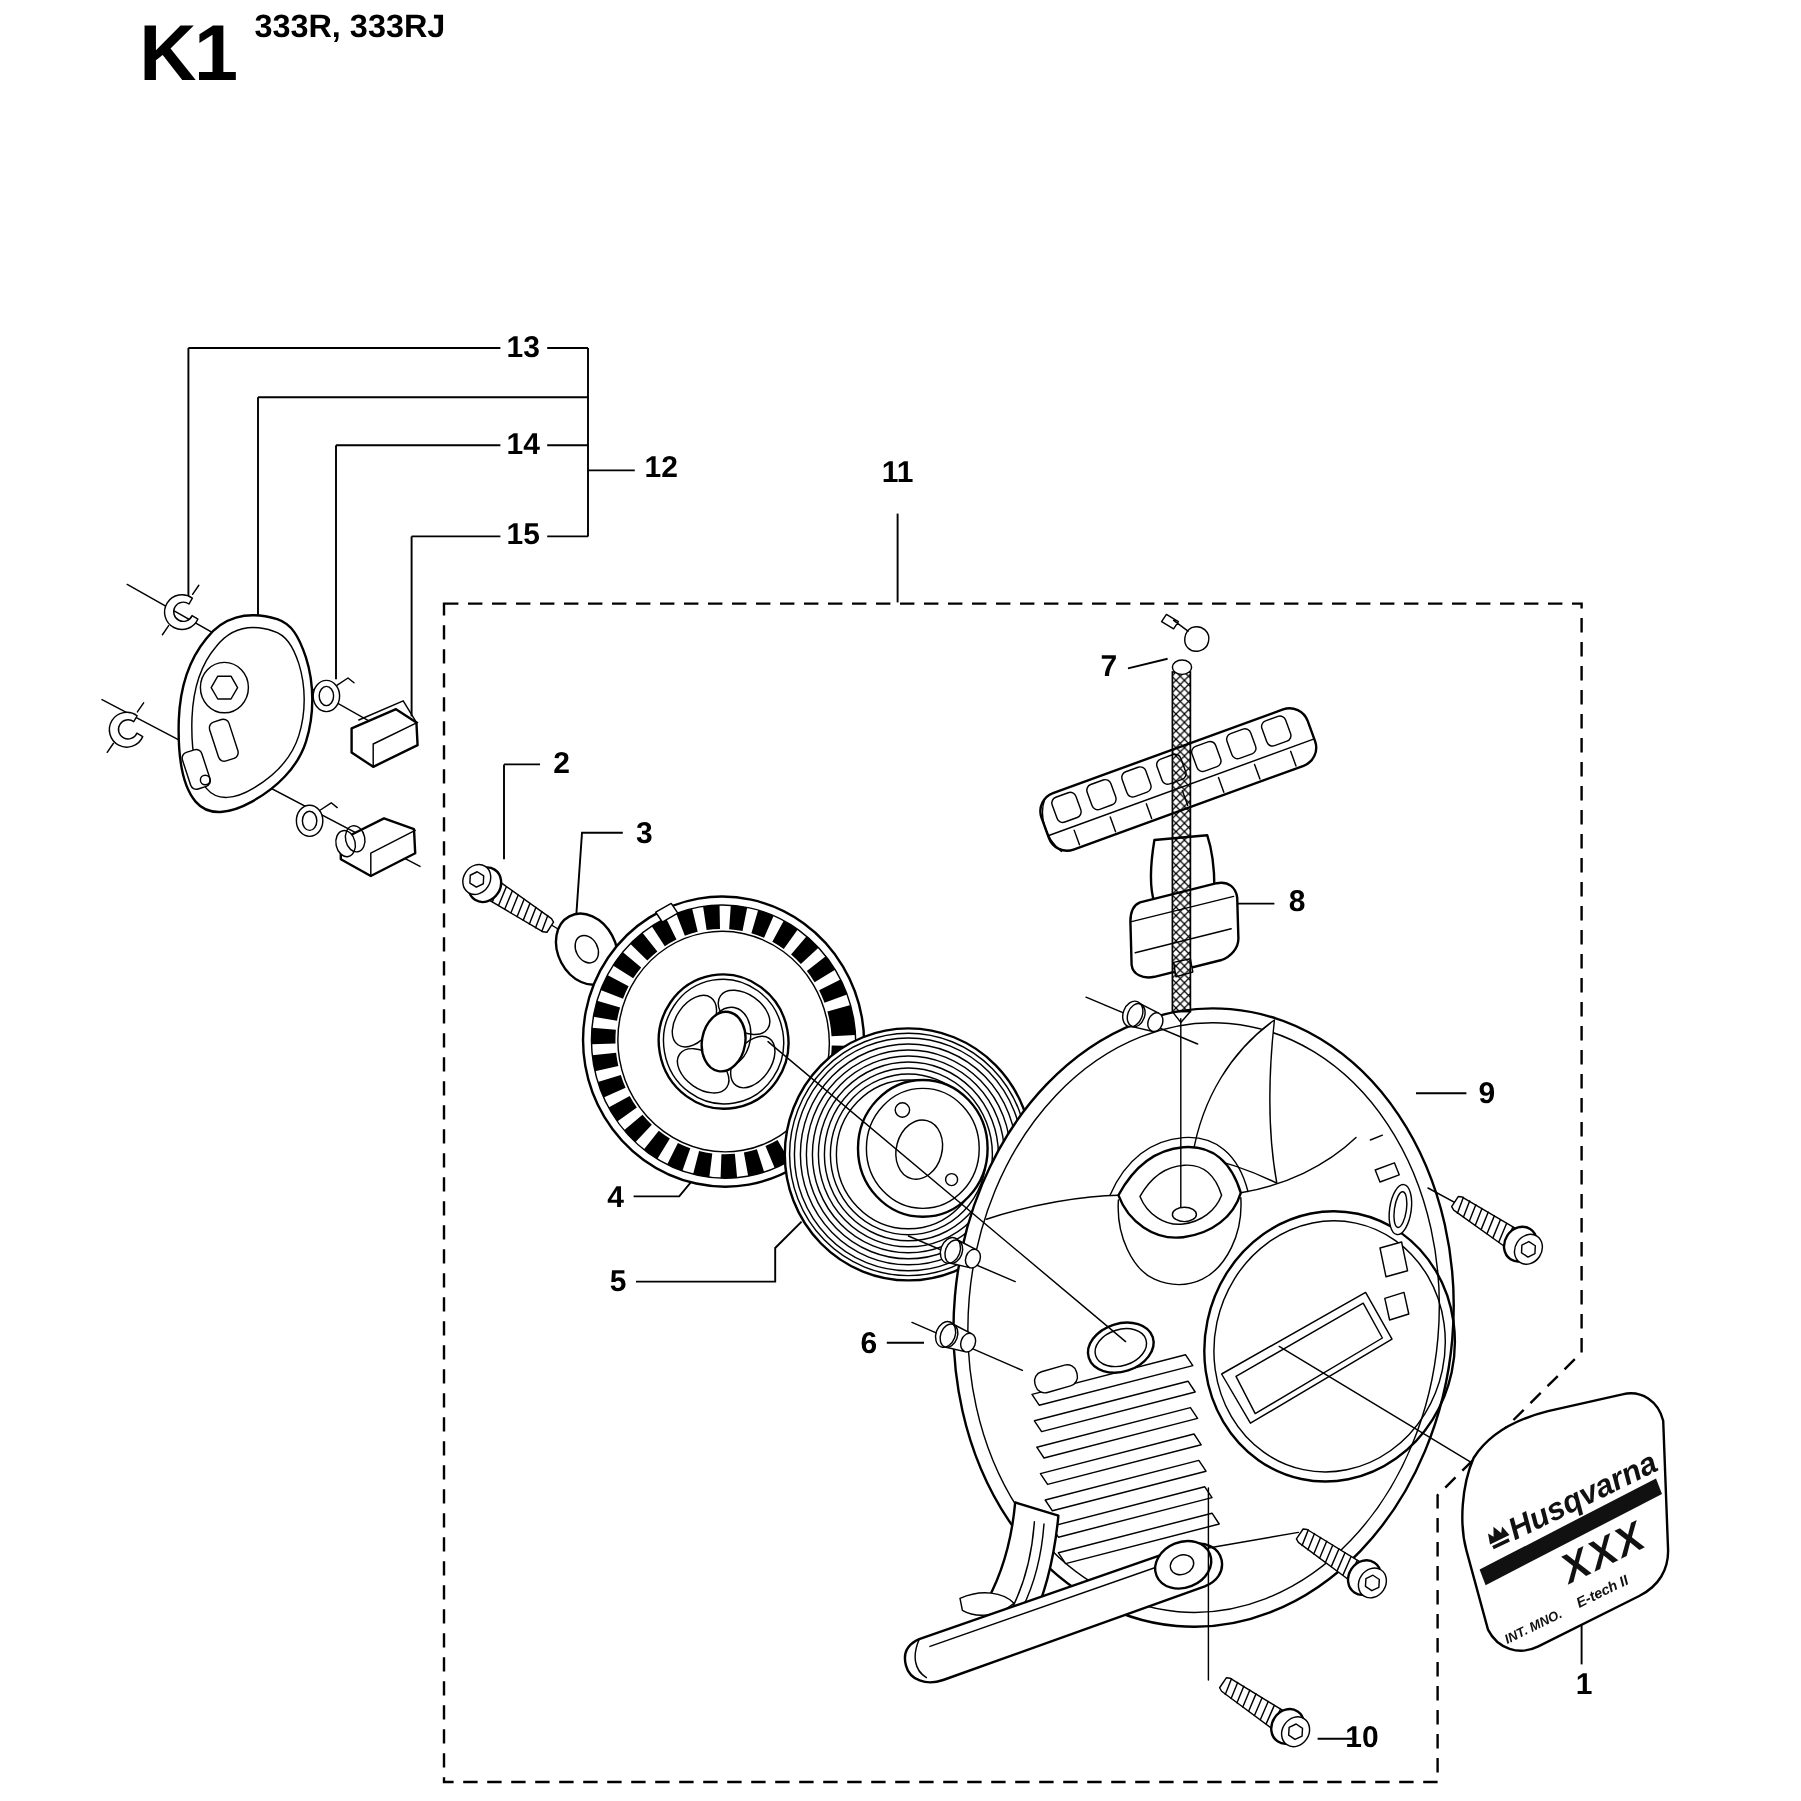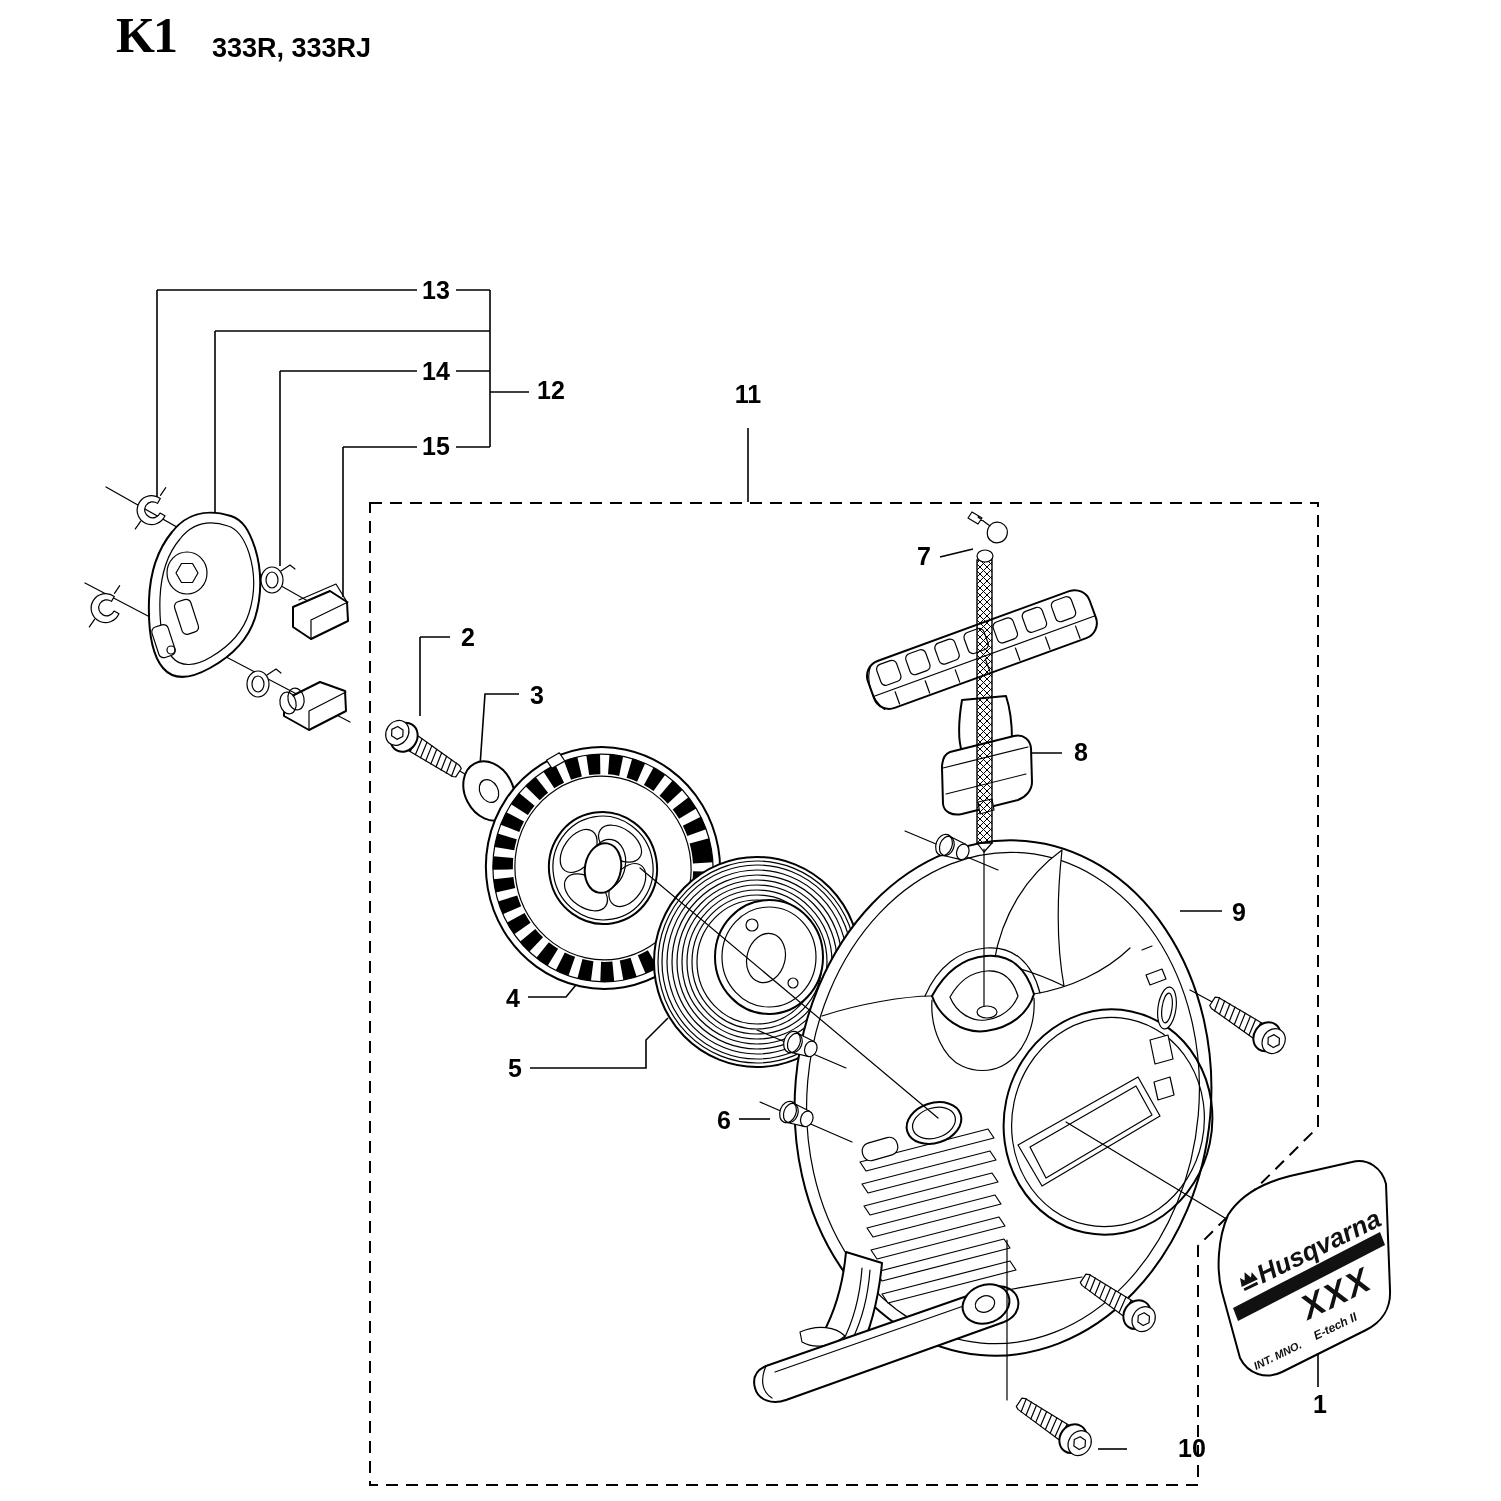--- a/index.html
+++ b/index.html
@@ -1,20 +1,20 @@
 <!DOCTYPE html>
 <html><head>
 <meta charset="utf-8">
 <style>
   html,body{margin:0;padding:0;background:#fff;}
   .canvas{position:relative;width:1501px;height:1501px;background:#fff;overflow:hidden;
           font-family:"Liberation Sans","DejaVu Sans",sans-serif;color:#000;}
   .art{position:absolute;left:0;top:0;}
-  .k-code{position:absolute;left:116px;top:6px;font-size:50px;font-weight:bold;letter-spacing:-2px;font-family:Liberation Serif, serif;}
-  .models{position:absolute;left:212px;top:9px;font-size:27px;font-weight:bold;line-height:26px;white-space:nowrap;margin-top:26px;}
+  .k-code{position:absolute;left:116px;top:6px;font-size:66px;font-weight:bold;letter-spacing:-2px;}
+  .models{position:absolute;left:212px;top:9px;font-size:27px;font-weight:bold;line-height:26px;white-space:nowrap;}
   .callout{position:absolute;transform:translate(-50%,-50%);font-size:25px;font-weight:bold;line-height:1;}
   svg .s2{stroke:#000;stroke-width:2;fill:none;stroke-linecap:round;stroke-linejoin:round}
   svg .s1{stroke:#000;stroke-width:1.2;fill:none;stroke-linecap:round;stroke-linejoin:round}
   svg .wl{fill:#fff;stroke:#000;stroke-width:2;stroke-linejoin:round}
   svg .wl1{fill:#fff;stroke:#000;stroke-width:1.2;stroke-linejoin:round}
   svg .ld{stroke:#000;stroke-width:1.6;fill:none}
   svg .dash{stroke:#000;stroke-width:2;fill:none;stroke-dasharray:12 8}
   svg .decaltxt{font-family:"Liberation Sans",sans-serif;font-weight:bold;font-style:italic;fill:#111;}
 </style>
 </head>
@@ -267,19 +267,19 @@
 
   <div class="callout" style="left:1320px;top:1404px">1</div>
   <div class="callout" style="left:468px;top:637px">2</div>
   <div class="callout" style="left:537px;top:695px">3</div>
   <div class="callout" style="left:513px;top:998px">4</div>
   <div class="callout" style="left:515px;top:1068px">5</div>
   <div class="callout" style="left:724px;top:1120px">6</div>
   <div class="callout" style="left:924px;top:556px">7</div>
   <div class="callout" style="left:1081px;top:752px">8</div>
   <div class="callout" style="left:1239px;top:912px">9</div>
-  <div class="callout" style="left:1192px;top:1448px">10</div>
+  <div class="callout" style="left:1135px;top:1448px">10</div>
   <div class="callout" style="left:748px;top:394px">11</div>
   <div class="callout" style="left:551px;top:390px">12</div>
   <div class="callout" style="left:436px;top:290px">13</div>
   <div class="callout" style="left:436px;top:371px">14</div>
   <div class="callout" style="left:436px;top:446px">15</div>
 </div>
 
 </body></html>

